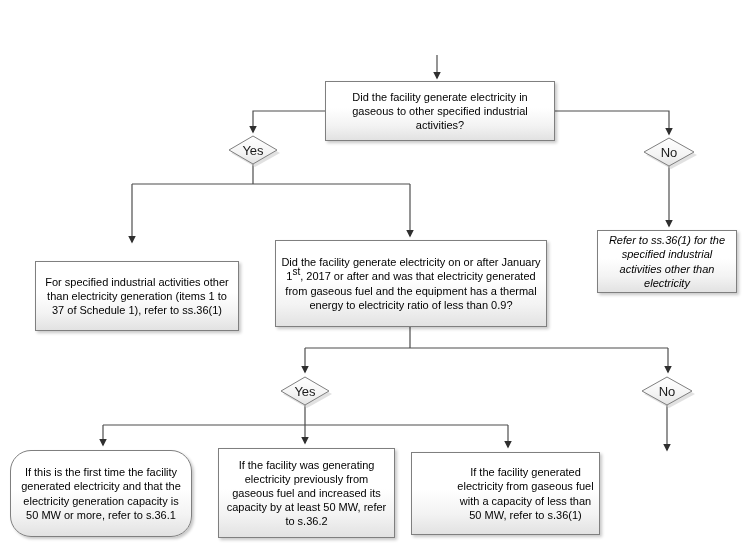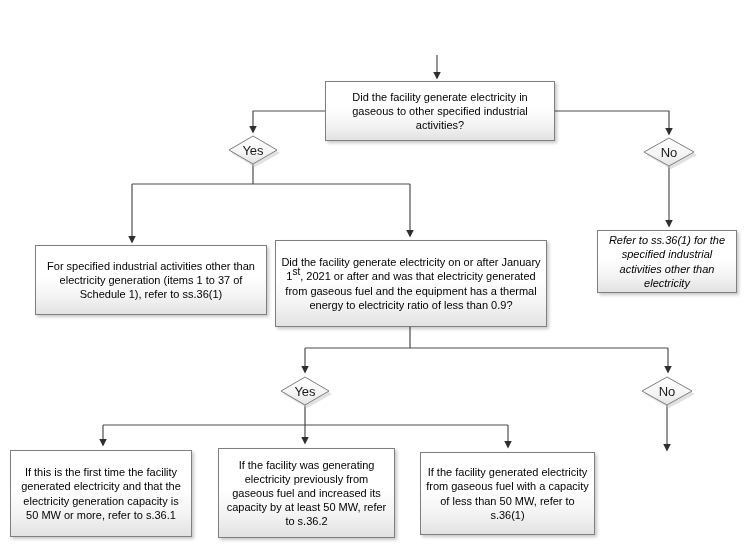--- a/index.html
+++ b/index.html
@@ -94,38 +94,38 @@
   <span class="dlabel" style="left:253px; top:150px;">Yes</span>
   <span class="dlabel" style="left:669px; top:152px;">No</span>
   <span class="dlabel" style="left:305px; top:391px;">Yes</span>
   <span class="dlabel" style="left:667px; top:391px;">No</span>
 
 
   <div class="node" style="left:325px; top:81px; width:230px; height:60px;">
     <span>Did the facility generate electricity  in gaseous to other specified industrial activities?</span>
   </div>
 
-  <div class="node" style="left:35px; top:245px; width:232px; height:70px;">
+  <div class="node" style="left:35px; top:261px; width:204px; height:70px;">
     <span>For specified industrial activities other than electricity generation (items 1 to 37 of Schedule 1), refer to ss.36(1)</span>
   </div>
 
   <div class="node" style="left:275px; top:240px; width:272px; height:87px;">
-    <span><span>Did the facility generate electricity on or after January 1</span><sup>st</sup><span>, 2021 or after and was that electricity generated from gaseous fuel and the equipment has a thermal energy to electricity ratio of less than 0.9?</span></span>
+    <span><span>Did the facility generate electricity on or after January 1</span><sup>st</sup><span>, 2017 or after and was that electricity generated from gaseous fuel and the equipment has a thermal energy to electricity ratio of less than 0.9?</span></span>
   </div>
 
   <div class="node" style="left:597px; top:230px; width:140px; height:63px;font-style:italic;">
     <span>Refer to ss.36(1) for the specified industrial activities other than electricity</span>
   </div>
 
-  <div class="node" style="left:10px; top:450px; width:182px; height:87px;">
+  <div class="node" style="left:10px; top:450px; width:182px; height:87px;border-radius:21px;">
     <span>If this is the first time the facility generated electricity and that the electricity generation capacity is 50 MW or more, refer to s.36.1</span>
   </div>
 
   <div class="node" style="left:218px; top:448px; width:177px; height:90px;">
     <span>If the facility was generating electricity previously from gaseous fuel and increased its capacity by at least 50 MW, refer to s.36.2</span>
   </div>
 
-  <div class="node" style="left:420px; top:452px; width:175px; height:83px;">
+  <div class="node" style="left:411px; top:452px; width:189px; height:83px;padding-left:45px;">
     <span>If the facility generated electricity from gaseous fuel with a capacity of less than 50 MW, refer to s.36(1)</span>
   </div>
 
 
 </div>
 
 </body></html>

